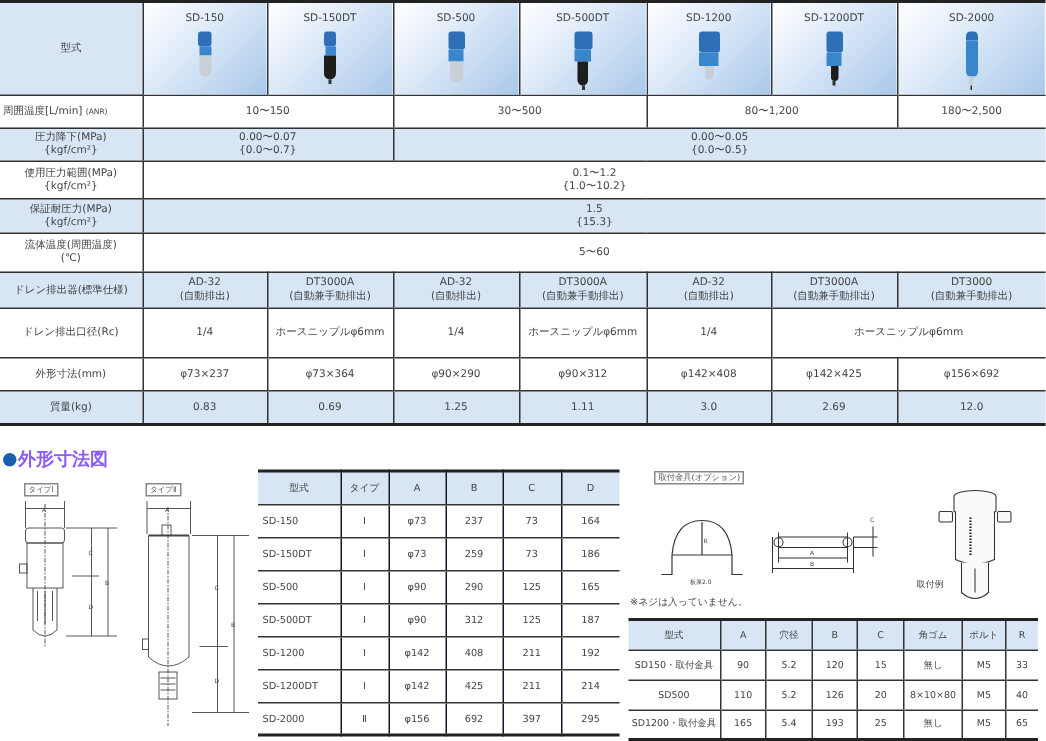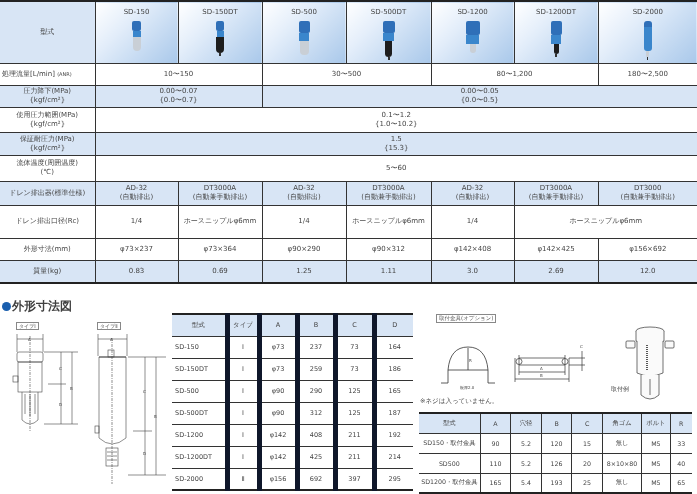--- a/index.html
+++ b/index.html
@@ -31,32 +31,32 @@
     display: block; margin: 4px auto 0; position: relative;
   }
   .prod .cap { background: #2f6fb8; border-radius: 2px; margin: 0 auto; }
   .prod .body { background: #3a86cc; margin: 0 auto; }
   .prod .bowl { background: #c9cfd6; margin: 0 auto; border-radius: 0 0 4px 4px; }
   .prod .bowl.dark { background: #1d1d1d; }
   .prod .stem { background: #333; margin: 0 auto; }
 
   .section-title {
     position: absolute; left: 2px; top: 298px; font-size: 12px; font-weight: bold;
-    color: #404040;
+    color: #8b5cf6;
   }
   .dot { display: inline-block; width: 9px; height: 9px; border-radius: 50%; background: #1a5fae; margin-right: 1px; vertical-align: -1px; }
   .typelabel {
     position: absolute; font-size: 5px; border: 1px solid #888; padding: 0 2px; color: #555; background:#fff;
   }
   .dims {
     position: absolute; left: 172px; top: 313px; width: 241px;
     border-collapse: collapse; table-layout: fixed;
     border-top: 2px solid #222; border-bottom: 2px solid #222;
   }
-  .dims td { font-size: 6.5px; color: #444; height: 22px; border-bottom: 1px solid #333; border-left: 5px solid #0f172a; text-align: center; }
+  .dims td { font-size: 6.5px; color: #444; height: 22px; border-bottom: 1px solid #333; border-left: 1px solid #0f172a; text-align: center; }
   .dims tr td:first-child { border-left: none; text-align: left; padding-left: 3px; }
   .dims tr.head td { background: #d8e5f5; height: 22px; }
   .dims tr.head td:first-child { text-align: center; padding-left: 0; }
 
   .bracket-label {
     position: absolute; left: 436px; top: 314px; font-size: 5.5px; border: 1px solid #888; padding: 0 2px; color: #555;
   }
   .note { position: absolute; left: 420px; top: 397px; font-size: 6.5px; color: #444; }
   .bracket-tbl {
     position: absolute; left: 419px; top: 412px; width: 273px;
@@ -144,21 +144,21 @@
       <div class="prod">
         <div class="cap" style="width:8px;height:6px;border-radius:3px 3px 0 0"></div>
         <div class="body" style="width:8px;height:24px;border-radius:0 0 3px 3px"></div>
         <div class="bowl" style="width:3px;height:6px"></div>
         <div class="stem" style="width:1px;height:3px"></div>
       </div>
     </td>
   </tr>
 
   <tr style="height:22px">
-    <td class="lbl lbl-left"><span>処理流量[L/min]</span> <span class="small">(ANR)</span></td>
+    <td class="lbl lbl-left"><span>周囲温度[L/min]</span> <span class="small">(ANR)</span></td>
     <td colspan="2">10〜150</td>
     <td colspan="2">30〜500</td>
     <td colspan="2">80〜1,200</td>
     <td>180〜2,500</td>
   </tr>
 
   <tr class="blue" style="height:22px">
     <td class="lbl"><span>圧力降下(MPa)</span><br><span>{kgf/cm²}</span></td>
     <td colspan="2"><span>0.00〜0.07</span><br><span>{0.0〜0.7}</span></td>
     <td colspan="5"><span>0.00〜0.05</span><br><span>{0.0〜0.5}</span></td>

